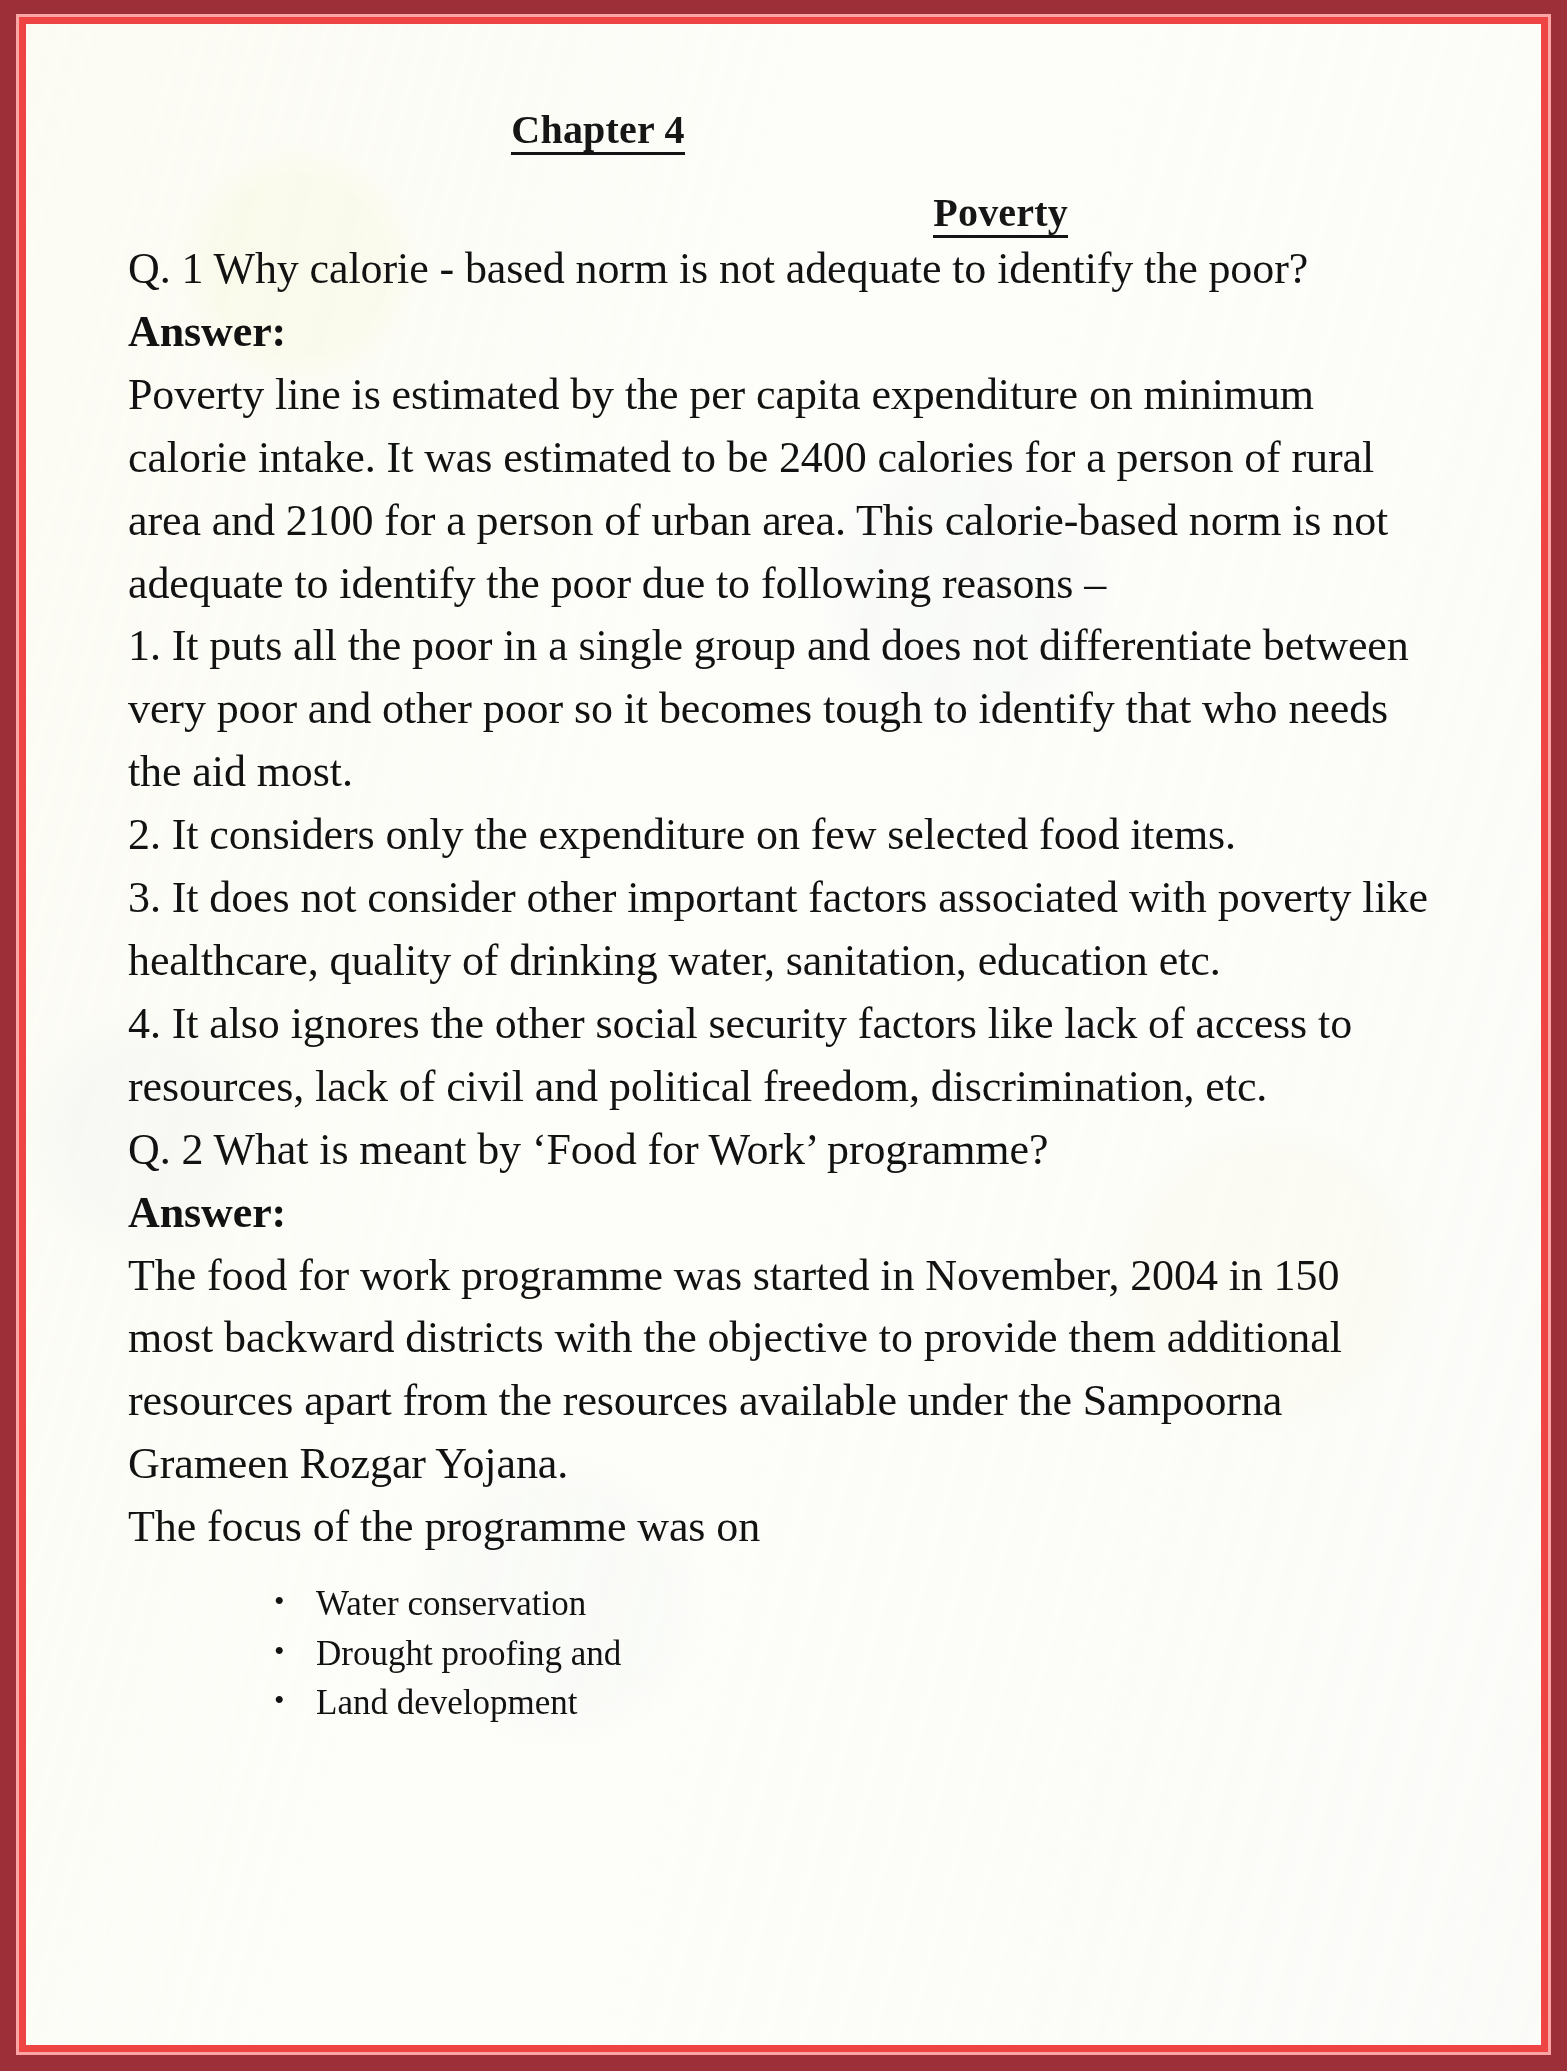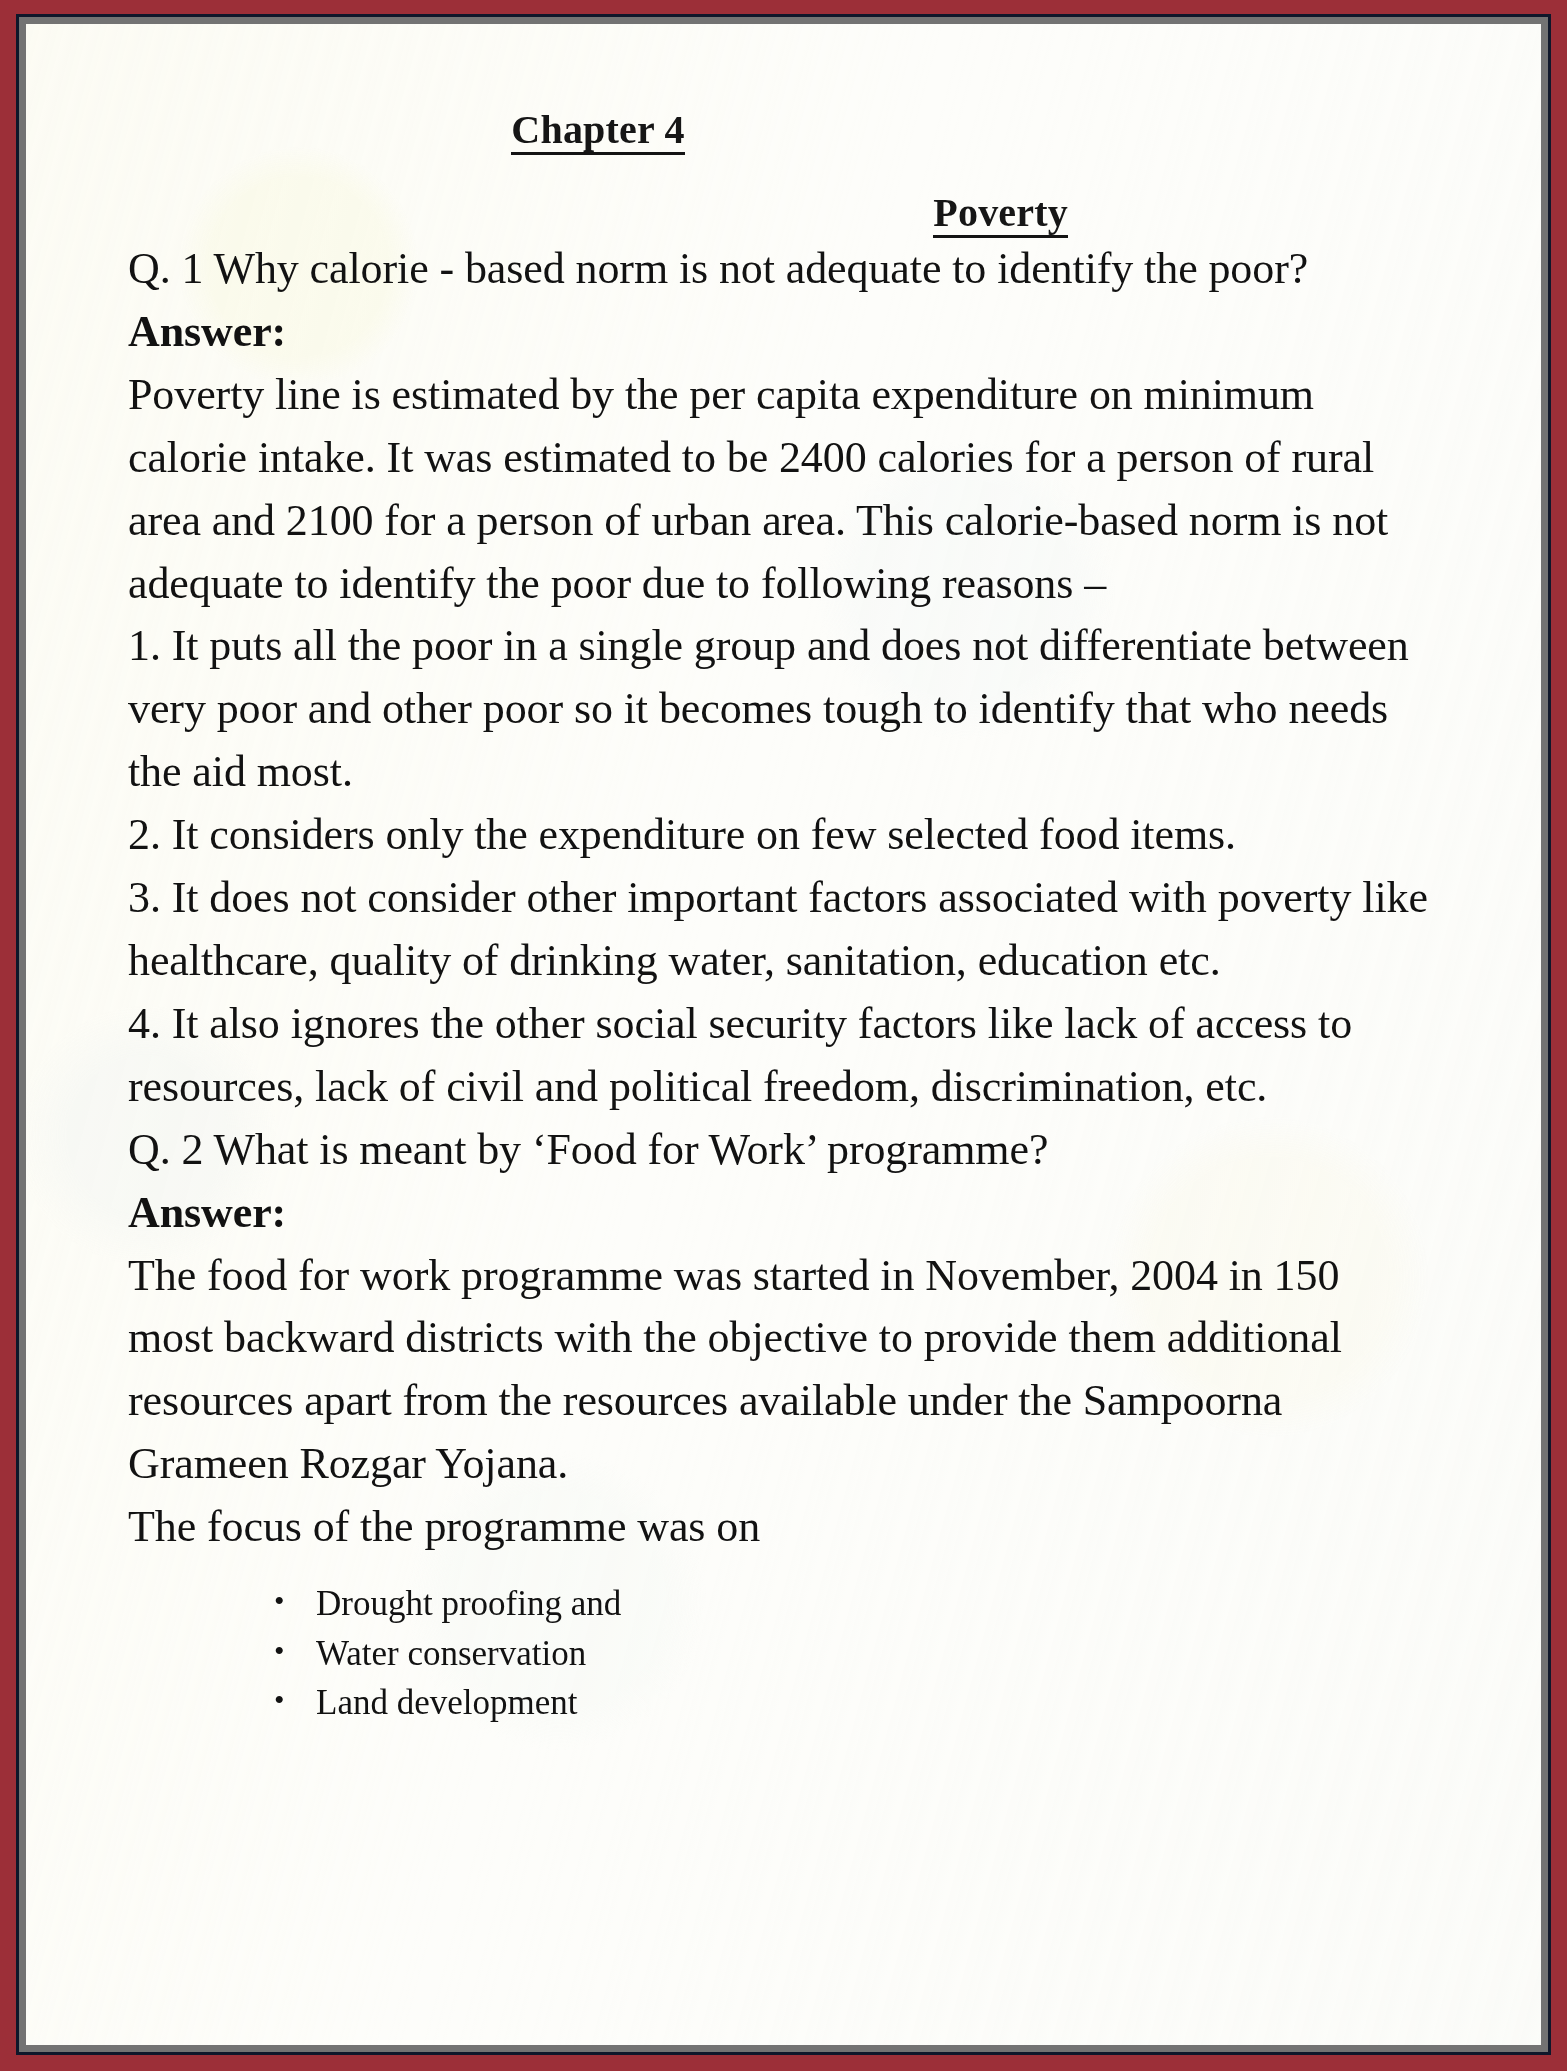--- a/index.html
+++ b/index.html
@@ -23,22 +23,22 @@
     height: 2071px;
     box-sizing: border-box;
     background: #9c2f38;
     padding: 14px 16px 16px 16px;
   }
   .frame-gap {
     position: relative;
     width: 100%;
     height: 100%;
     box-sizing: border-box;
-    background: #737373;
-    border: 3px solid #0f172a;
+    background: #ef4444;
+    border: 3px solid #fca5a5;
     padding: 7px;
   }
   .page-sheet {
     position: relative;
     width: 100%;
     height: 100%;
     box-sizing: border-box;
     background: #fdfdfa;
     overflow: hidden;
   }
@@ -162,21 +162,21 @@
 
         <p class="para sp-block">Q. 2 What is meant by ‘Food for Work’ programme?</p>
 
         <p class="para sp-answer">Answer:</p>
 
         <p class="para sp-block">The food for work programme was started in November, 2004 in 150 most backward districts with the objective to provide them additional resources apart from the resources available under the Sampoorna Grameen Rozgar Yojana.</p>
 
         <p class="para sp-block">The focus of the programme was on</p>
 
         <ul class="focus-list">
+          <li>Water conservation</li>
           <li>Drought proofing and</li>
-          <li>Water conservation</li>
           <li>Land development</li>
         </ul>
 
       </div>
     </div>
   </div>
 </div>
 
 </body></html>

